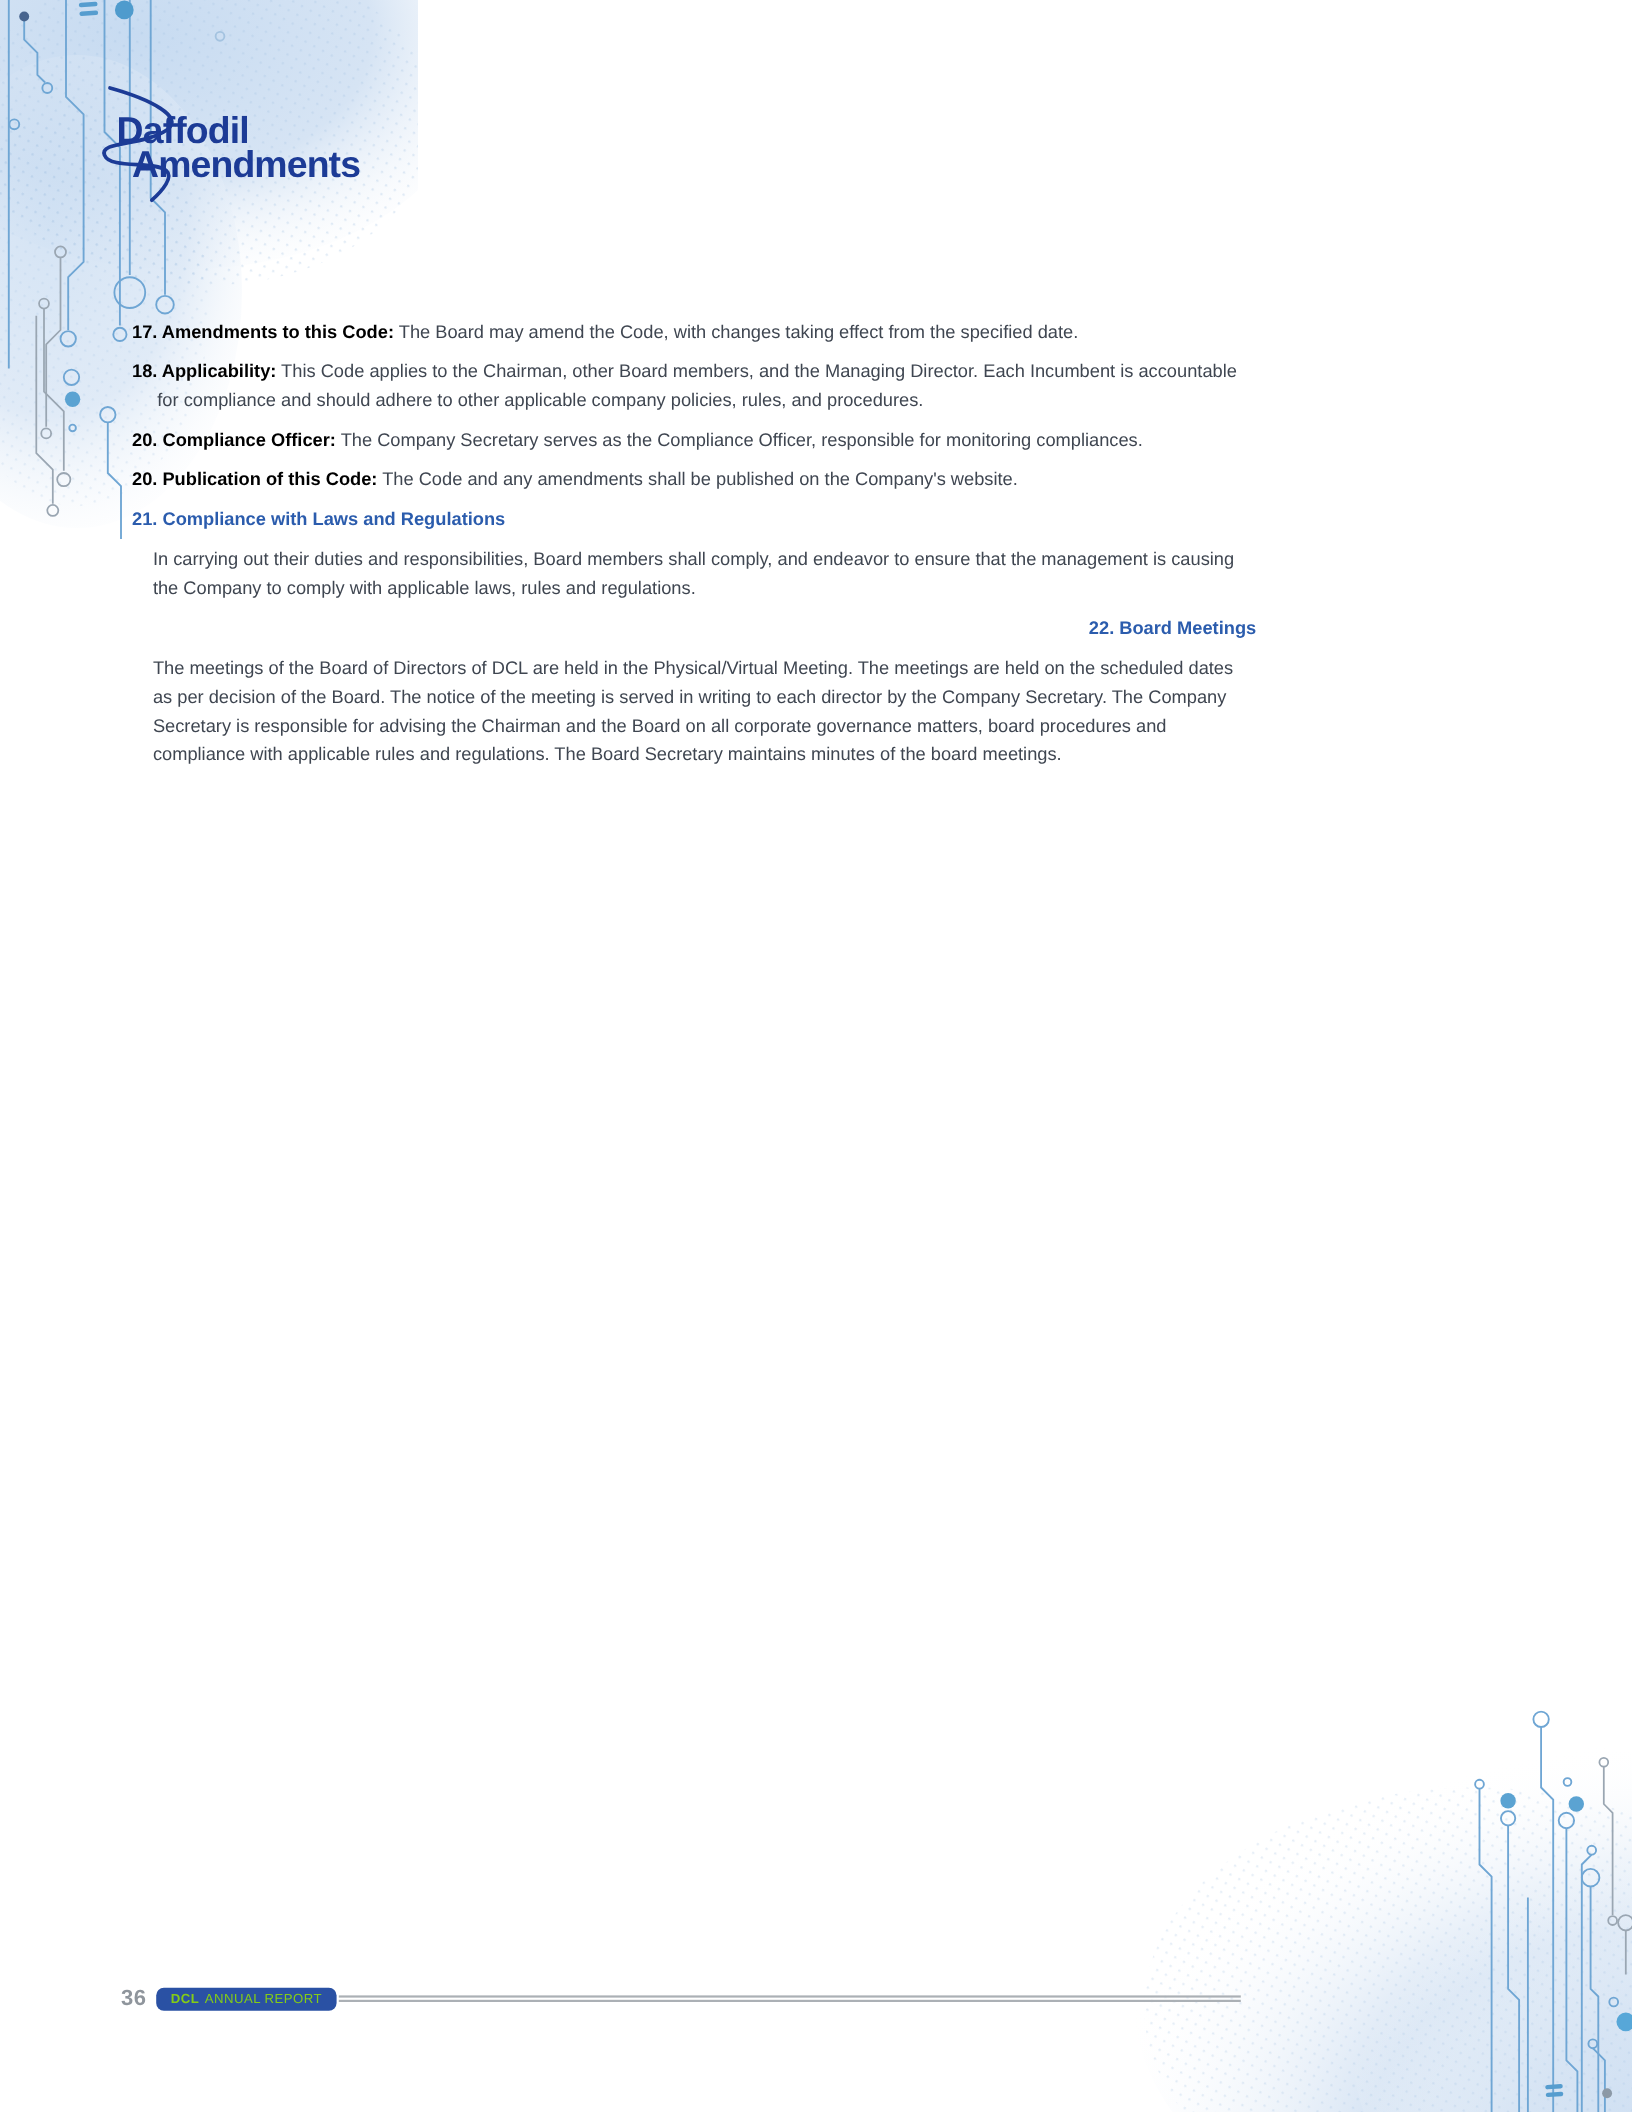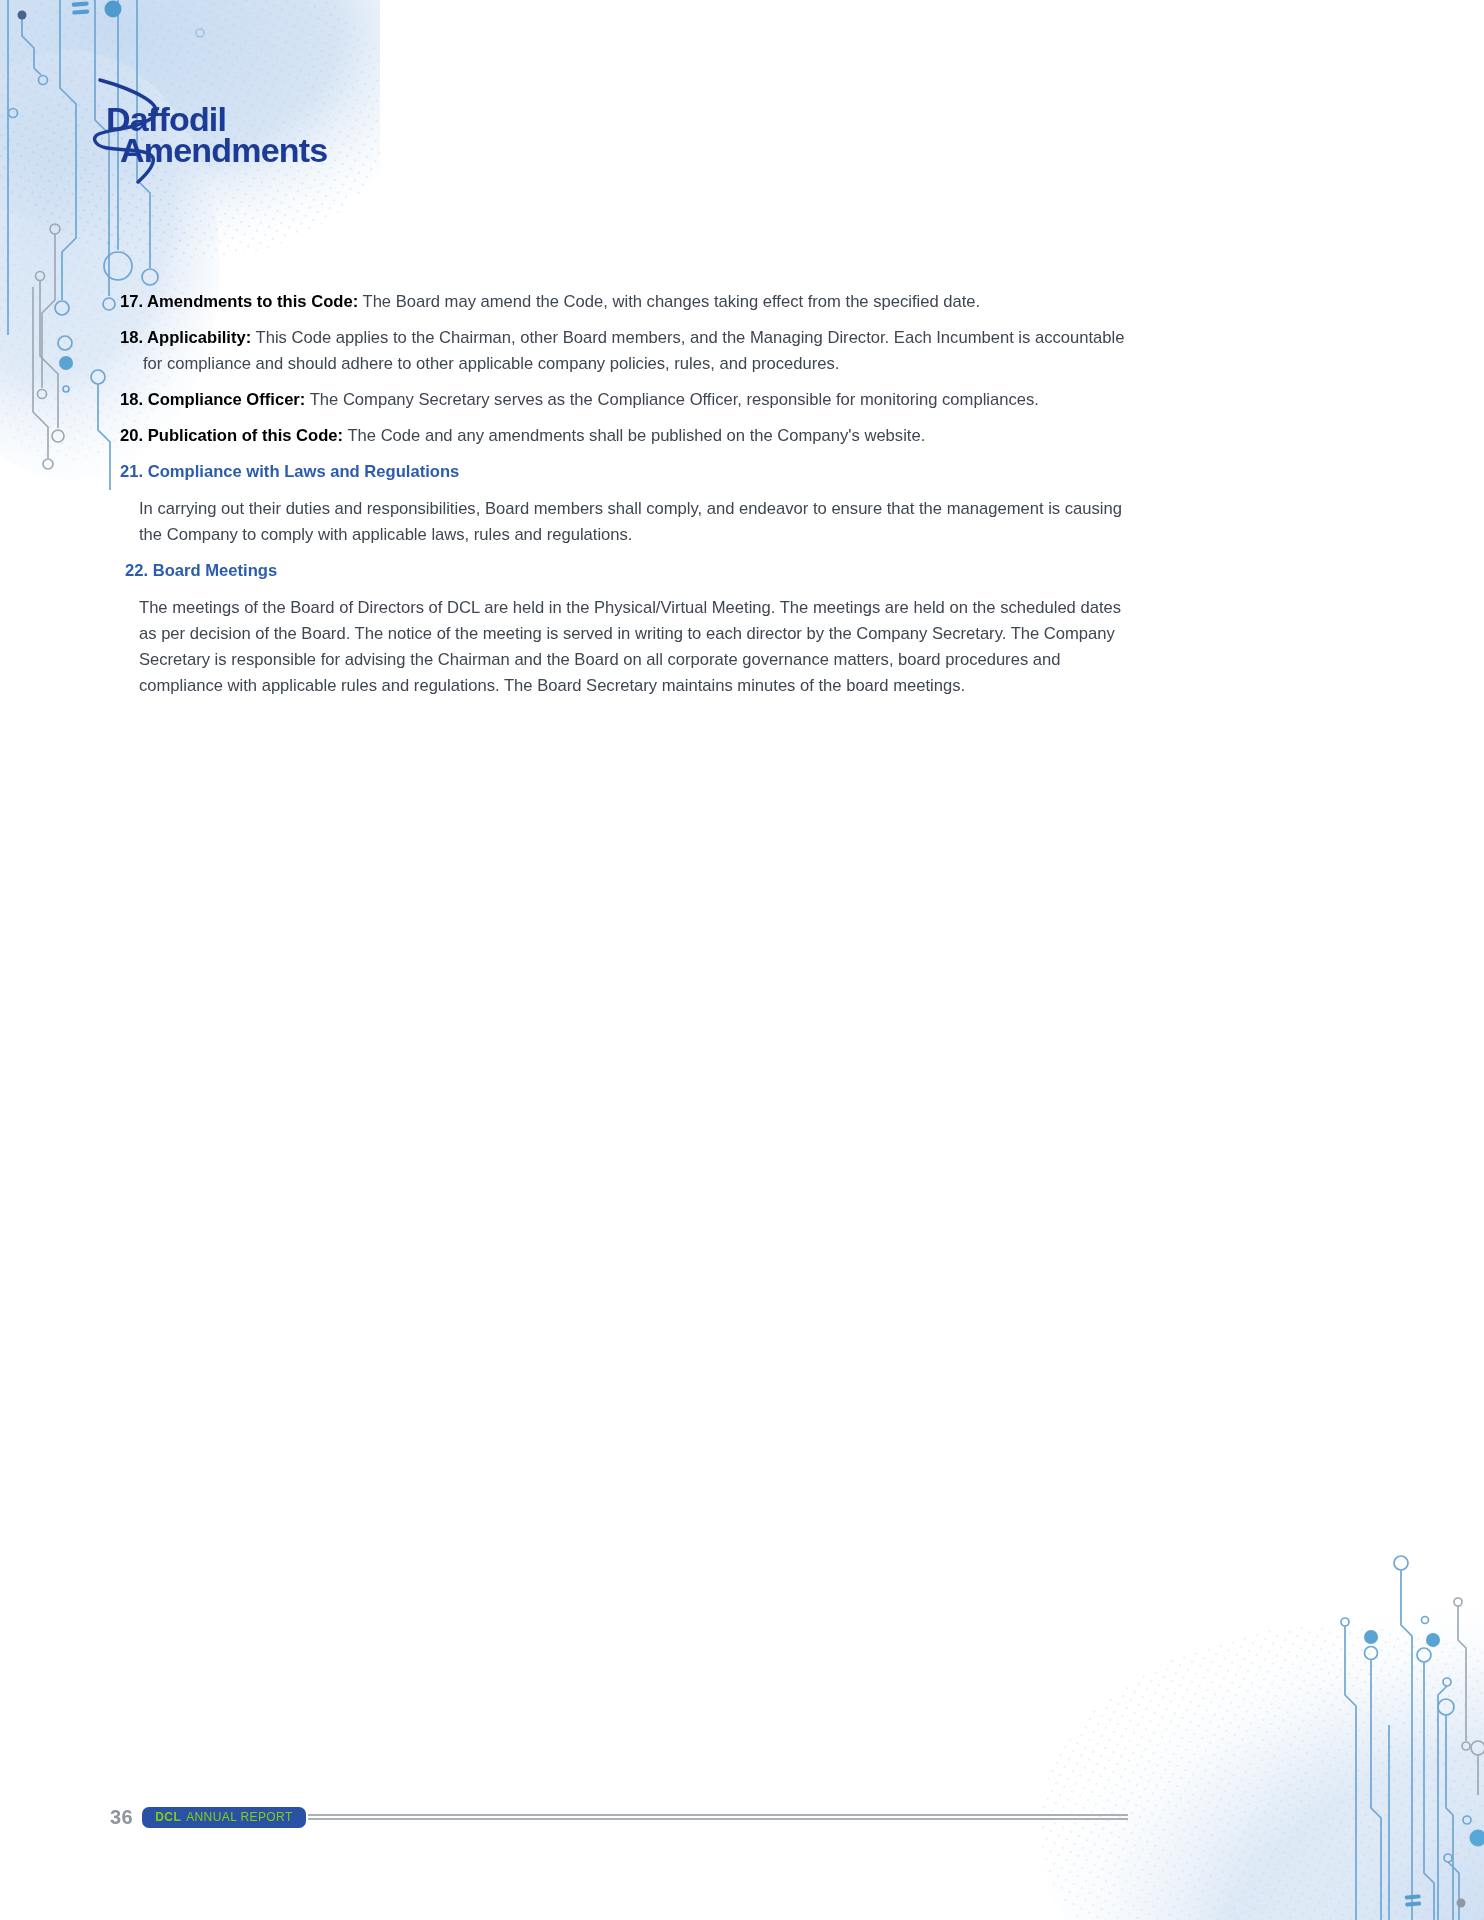--- a/index.html
+++ b/index.html
@@ -23,21 +23,21 @@
   .logo-text .l2 { margin-left:14px; }
 
   .content {
     position:absolute; left:120px; top:289px; width:1022px;
     font-size:16.6px; line-height:26px; color:#3f4651;
   }
   .sec { margin-bottom:10px; }
   .sec-inline { padding-left:23px; text-indent:-23px; }
   .sec-title { color:#000000; font-weight:700; }
   .sec-head { color:#2b5cad; font-weight:700; margin-bottom:11px; }
-  .sec-head.indent { padding-left:5px; }
+  .sec-head.indent { padding-left:5px;text-align:right; }
   .sec-para { margin-left:19px; margin-bottom:9px; }
 
   .footer { position:absolute; left:110px; top:1800px; width:1260px;
             display:flex; align-items:center; height:34px; }
   .page-num { color:#8f959c; font-weight:700; font-size:20px; letter-spacing:0.5px; }
   .badge {
     margin-left:9px; background:#2a51a4; color:#84cc16;
     border-radius:7px; padding:3px 13px 4px 13px;
     font-size:12px; letter-spacing:0.4px; white-space:nowrap;
   }
@@ -179,21 +179,21 @@
       <span class="sec-title">17. Amendments to this Code:</span>
       <span>The Board may amend the Code, with changes taking effect from the specified date.</span>
     </p>
 
     <p class="sec sec-inline">
       <span class="sec-title">18. Applicability:</span>
       <span>This Code applies to the Chairman, other Board members, and the Managing Director. Each Incumbent is accountable for compliance and should adhere to other applicable company policies, rules, and procedures.</span>
     </p>
 
     <p class="sec sec-inline">
-      <span class="sec-title">18. Compliance Officer:</span>
+      <span class="sec-title">20. Compliance Officer:</span>
       <span>The Company Secretary serves as the Compliance Officer, responsible for monitoring compliances.</span>
     </p>
 
     <p class="sec sec-inline">
       <span class="sec-title">20. Publication of this Code:</span>
       <span>The Code and any amendments shall be published on the Company's website.</span>
     </p>
 
     <div class="sec">
       <p class="sec-head">21. Compliance with Laws and Regulations</p>

